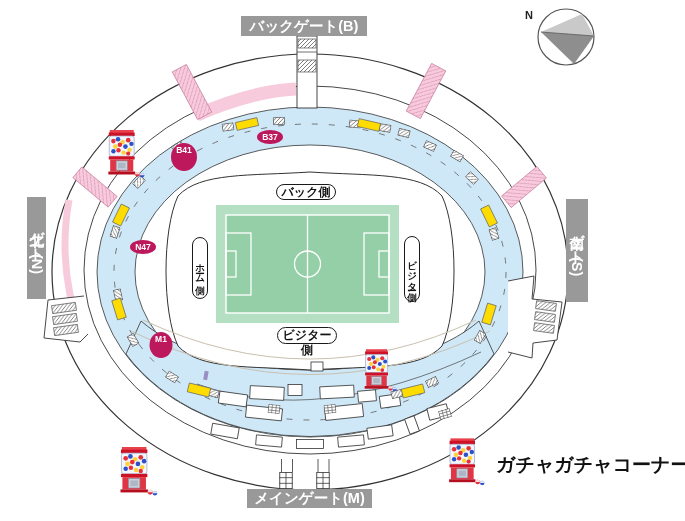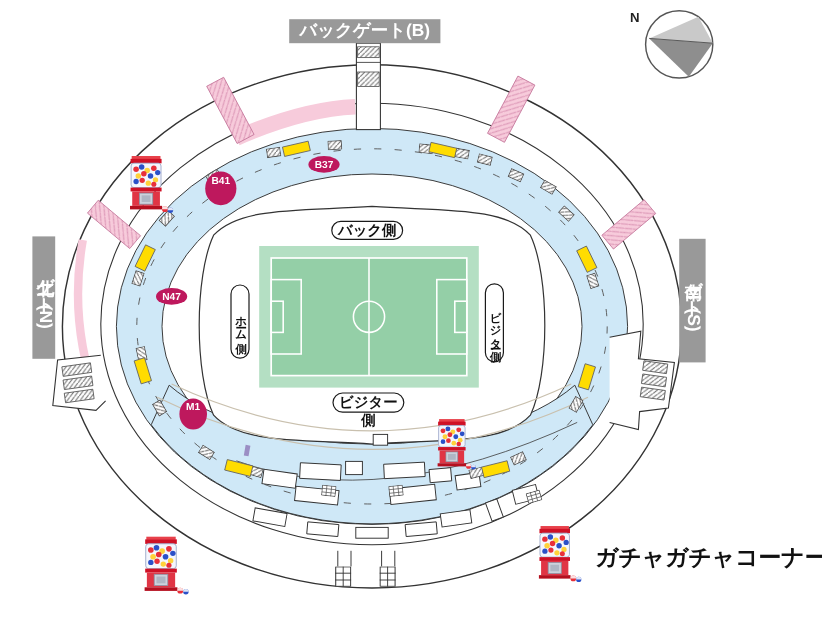--- a/index.html
+++ b/index.html
@@ -226,20 +226,21 @@
       <circle cx="31" cy="30" r="28" fill="#fff" stroke="#555" stroke-width="1.2"></circle>
       <path d="M 6 25 L 59 29 L 47 7 Z" fill="#c9c9c9"></path>
       <path d="M 6 25 L 59 29 L 39 57 Z" fill="#8e8e8e"></path>
       <line x1="6" y1="25" x2="59" y2="29" stroke="#555" stroke-width="0.8"></line>
     </g>
   </svg>
 
   <div class="gate h" style="left:241px;top:16px;width:126px;height:20px;line-height:20px;">バックゲート(B)</div>
   <div class="gate v" style="left:27px;top:197px;width:19px;height:102px;line-height:19px;">北ゲート(N)</div>
   <div class="gate v" style="left:566px;top:199px;width:22px;height:103px;line-height:22px;">南ゲート(S)</div>
+  <div class="gate h" style="left:247px;top:489px;width:125px;height:19px;line-height:19px;">メインゲート(M)</div>
 
   <div class="pill h" style="left:276px;top:184px;width:58px;height:14px;line-height:14px;">バック側</div>
   <div class="pill v" style="left:192px;top:237px;width:14px;height:60px;line-height:14px;">ホーム側</div>
   <div class="pill v" style="left:404px;top:236px;width:14px;height:64px;line-height:14px;">ビジター側</div>
   <div class="pill h" style="left:277px;top:327px;width:58px;height:15px;line-height:15px;">ビジター側</div>
 
   <div class="badge" style="left:270px;top:137px;width:26px;height:14px;line-height:14px;">B37</div>
   <div class="badge" style="left:184px;top:157px;width:26px;height:28px;line-height:14px;">B41</div>
   <div class="badge" style="left:143px;top:247px;width:26px;height:14px;line-height:14px;">N47</div>
   <div class="badge" style="left:161px;top:345px;width:23px;height:26px;line-height:14px;">M1</div>

